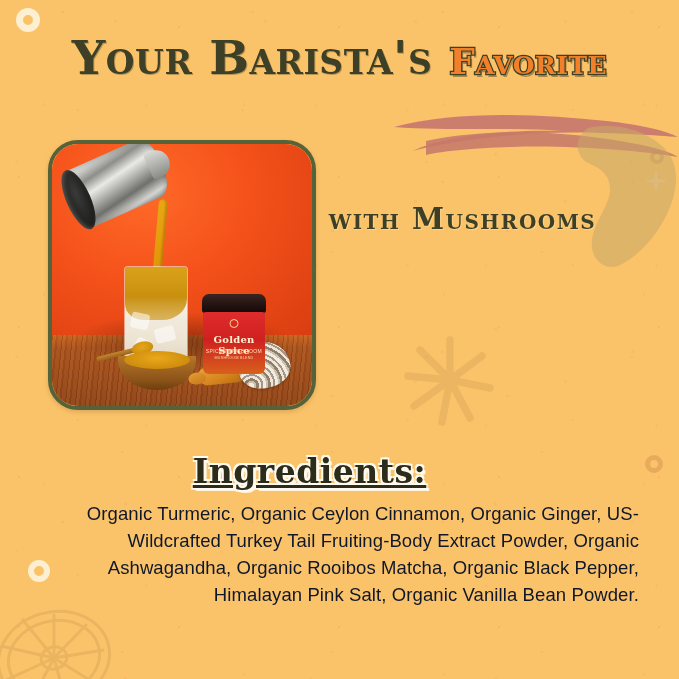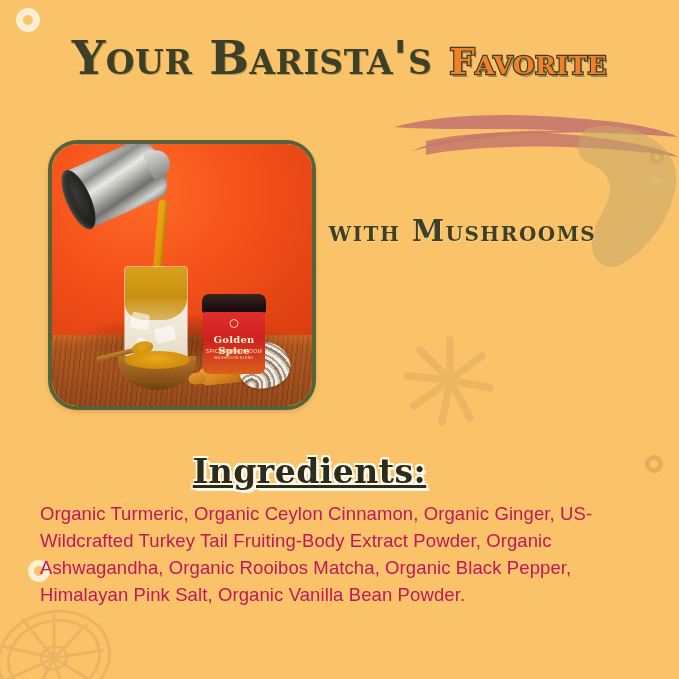--- a/index.html
+++ b/index.html
@@ -309,21 +309,21 @@
     line-height:1;
     color:#f2802a;
     font-variant:small-caps;
     letter-spacing:1px;
     -webkit-text-stroke:2.6px #4e5431;
     paint-order:stroke fill;
     text-shadow:2px 3px 0 rgba(78,84,49,.4);
     white-space:nowrap;
   }
   .sub-title{
-    margin-top:18px;
+    margin-top:6px;
     font-family:"DejaVu Serif", serif;
     font-weight:700;
     font-size:29px;
     color:#3d4026;
     font-variant:small-caps;
     letter-spacing:1.5px;
     text-shadow:1px 1px 0 rgba(255,228,170,.5);
     white-space:nowrap;
   }
 
@@ -339,25 +339,25 @@
     text-shadow:
        -1.6px -1.6px 0 #fffaf0,
         1.6px -1.6px 0 #fffaf0,
        -1.6px  1.6px 0 #fffaf0,
         1.6px  1.6px 0 #fffaf0,
         3px 3px 0 rgba(255,250,240,.9);
     text-decoration: underline;
   }
   .ing-body{
     position:absolute; left:40px; top:500px; width:599px;
-    text-align:left;
+    text-align:right;
     font-family:"Liberation Sans", sans-serif;
     font-size:18.5px;
     line-height:1.46;
-    color:#be185d;
+    color:#0f172a;
     letter-spacing:.1px;
   }
 </style>
 </head>
 <body>
 
 <div id="poster">
 
   <div class="grain"></div>
 

